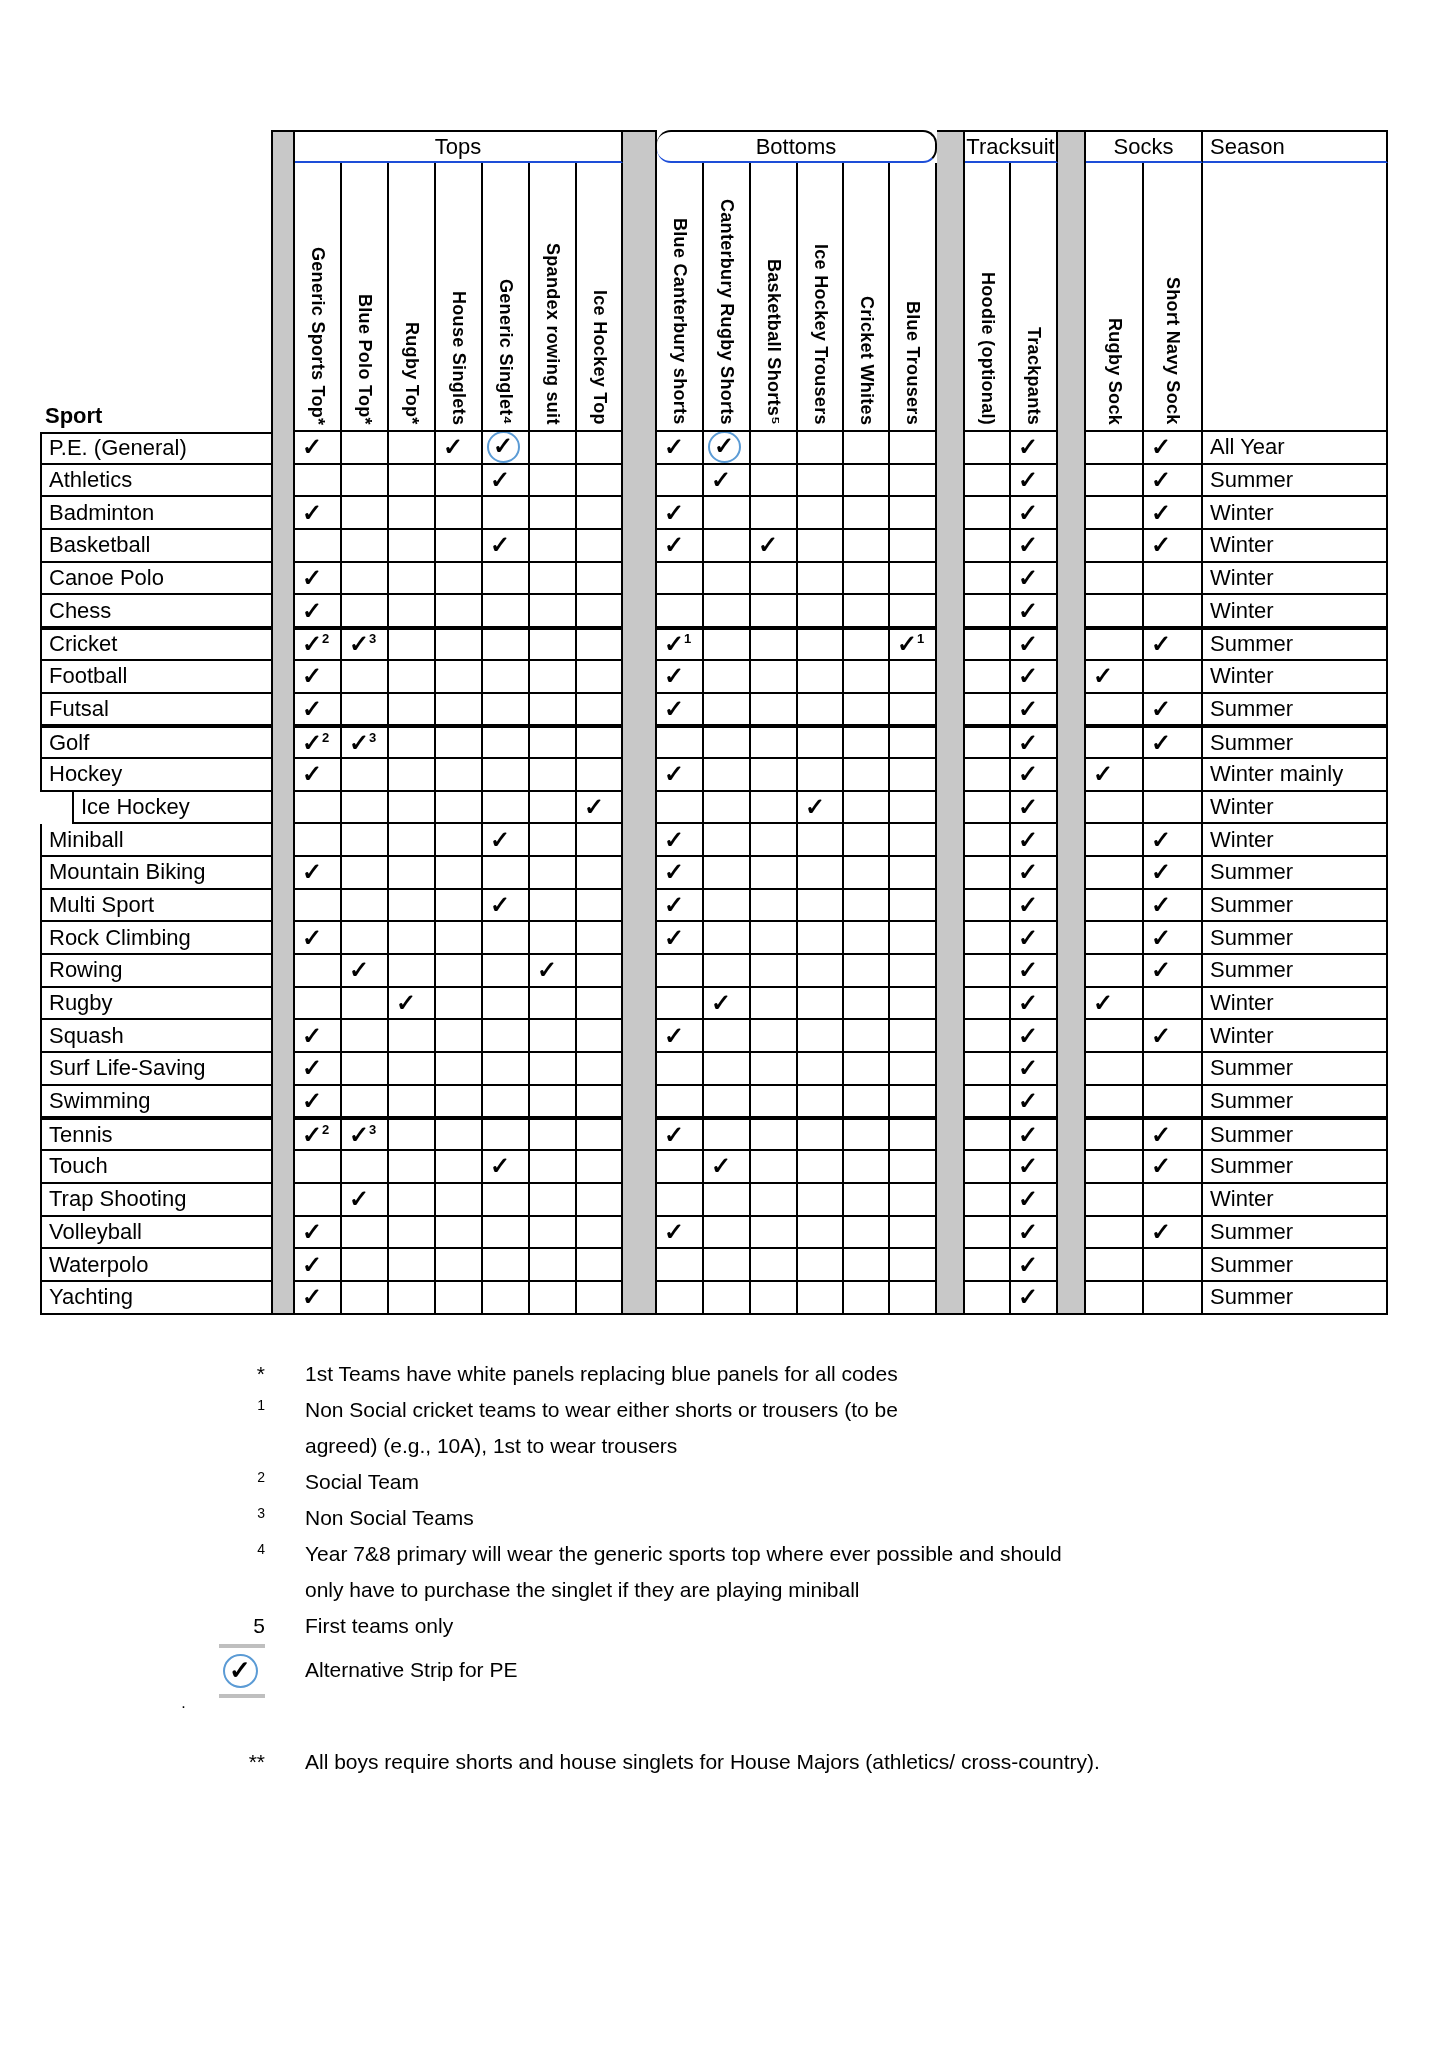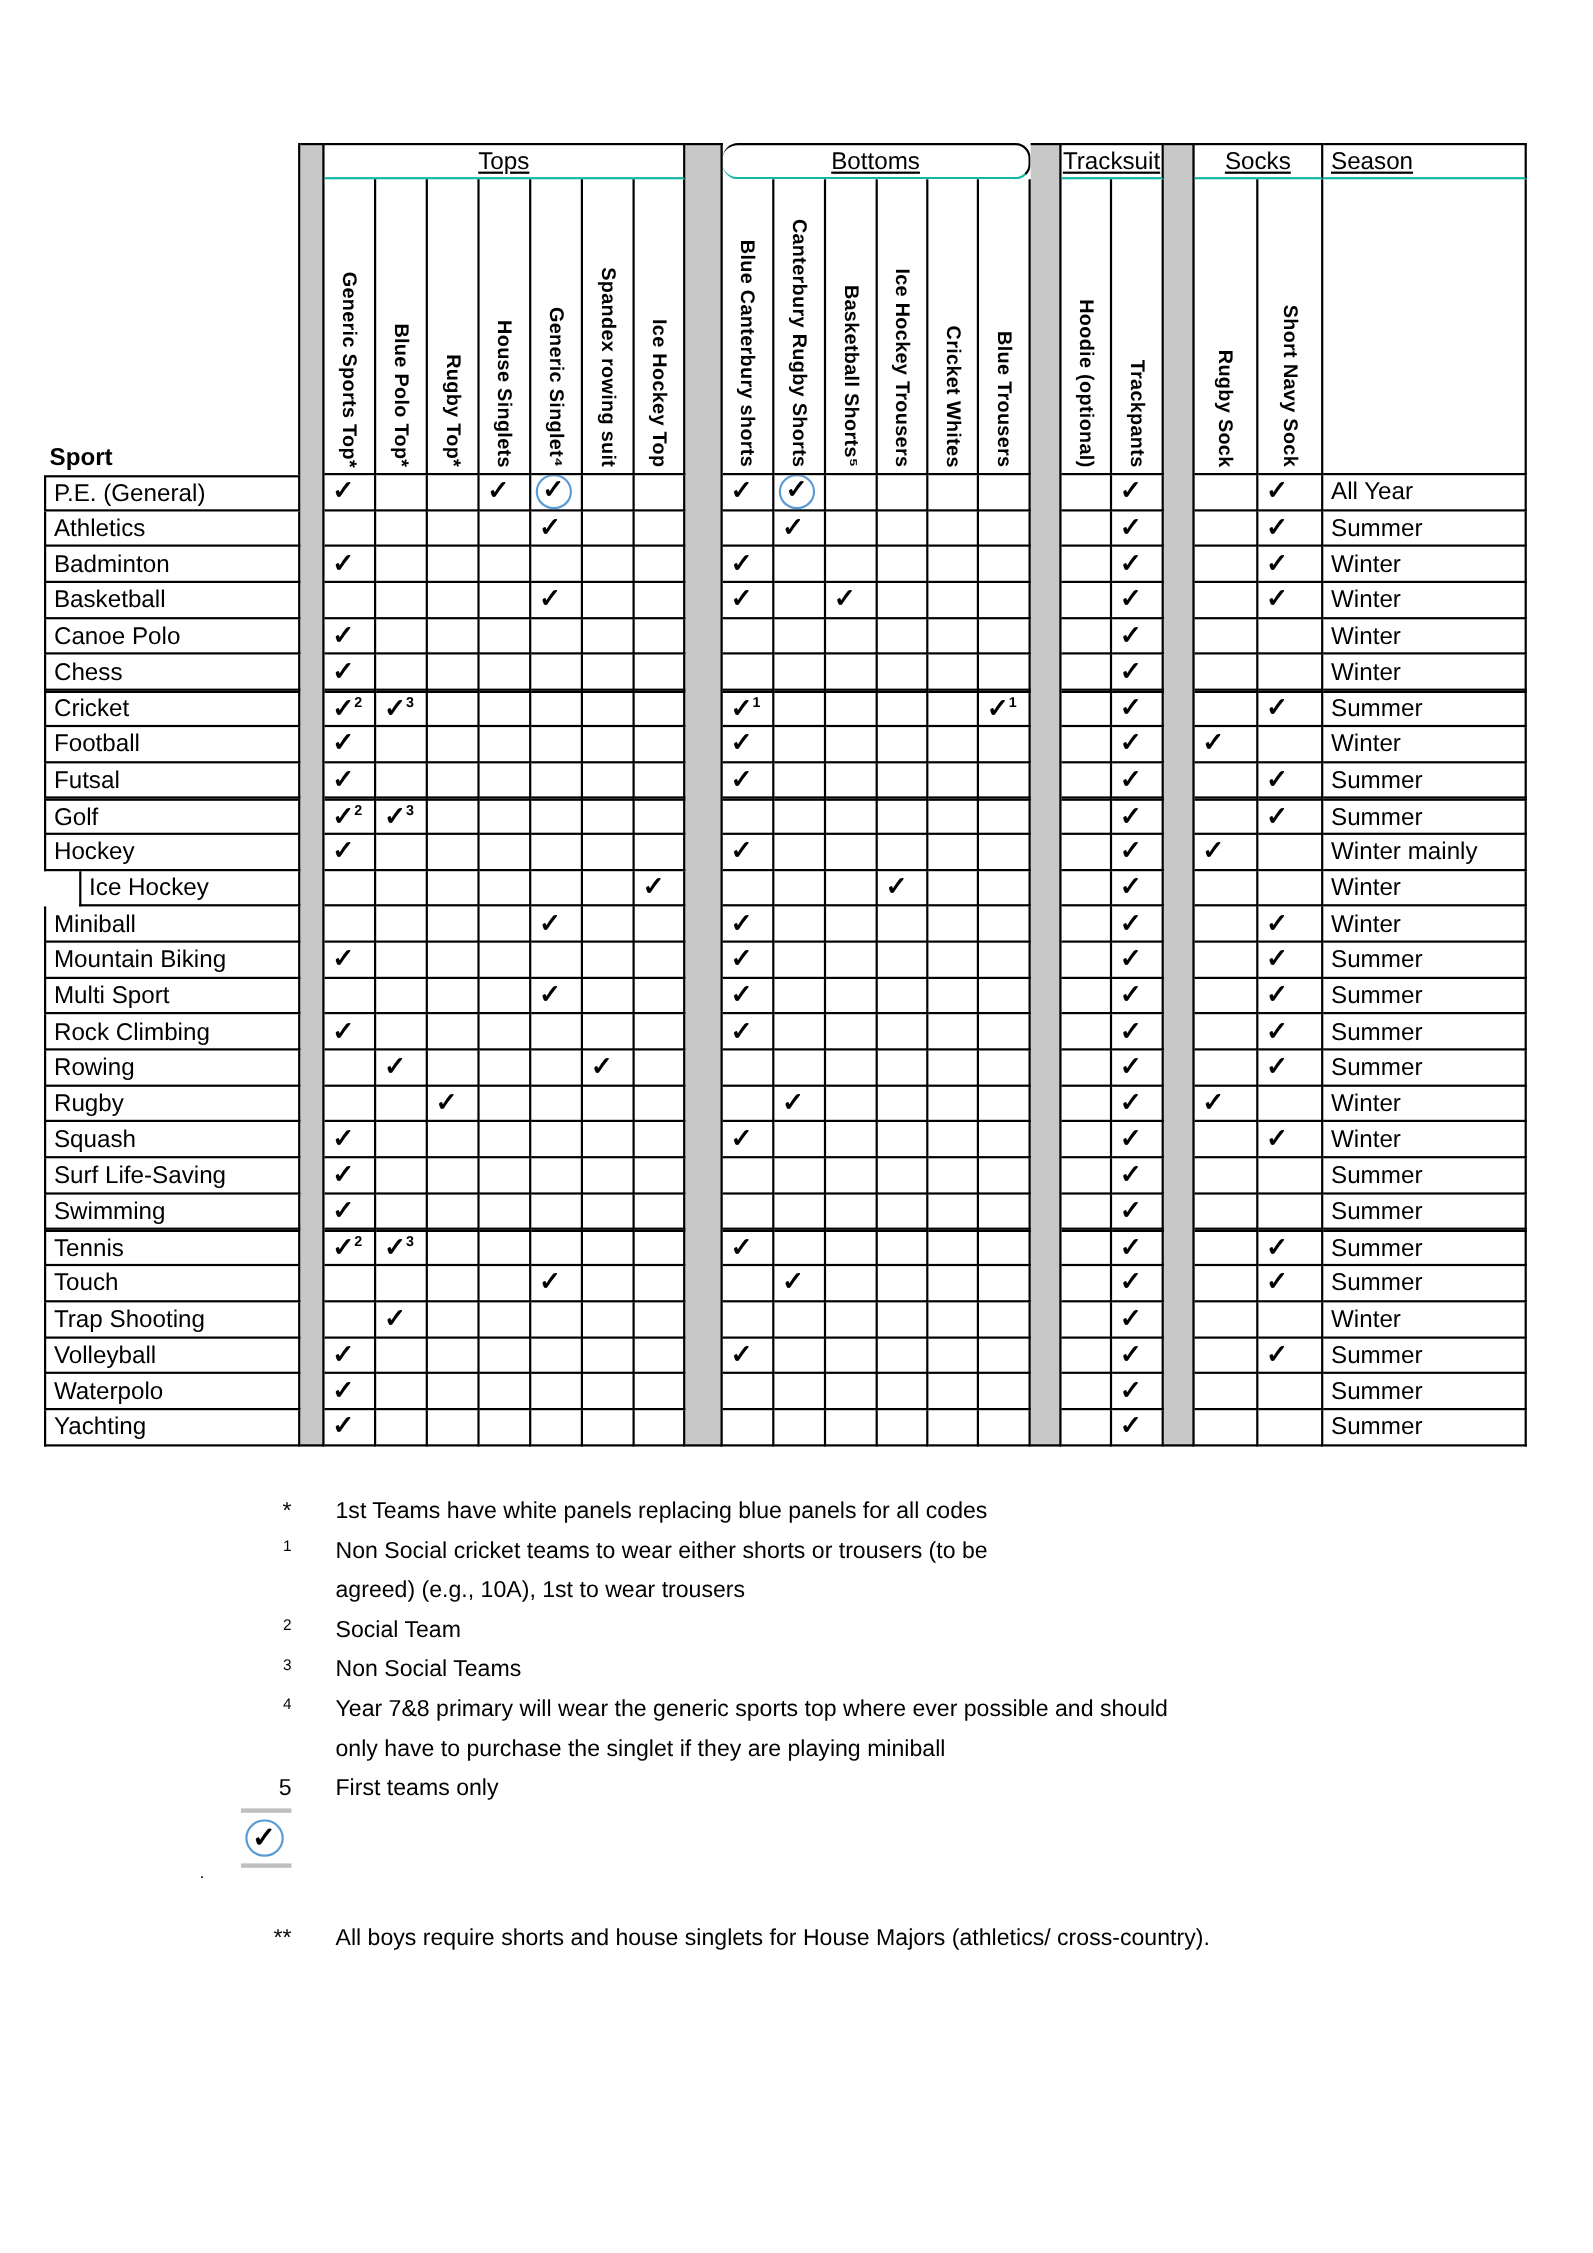--- a/index.html
+++ b/index.html
@@ -3,22 +3,22 @@
 <meta charset="utf-8">
 <style>
   html,body{margin:0;padding:0;background:#fff;}
   .canvas{position:relative;width:1448px;height:2048px;background:#fff;
           font-family:"Liberation Sans",sans-serif;color:#000;overflow:hidden;}
   .tbl{position:absolute;left:40px;top:130px;display:grid;}
   .cell{box-sizing:border-box;}
   .strip{background:var(--strip,#c8c8c8);border-top:2px solid #000;border-bottom:2px solid #000;border-right:2px solid #000;}
   .corner{border-right:2px solid #000;position:relative;}
   .corner .lbl{position:absolute;bottom:3px;left:5px;font-weight:700;font-size:22px;}
-  .ghead{border-top:2px solid #000;border-bottom:2px solid #14b8a6;border-right:2px solid #000;
-         font-size:22px;display:flex;align-items:center;justify-content:center;text-decoration:underline;}
+  .ghead{border-top:2px solid #000;border-bottom:2px solid #1d4ed8;border-right:2px solid #000;
+         font-size:22px;display:flex;align-items:center;justify-content:center;}
   .ghead.left{justify-content:flex-start;padding-left:7px;}
   .vcell{border-right:2px solid #000;border-bottom:2px solid #000;position:relative;}
   .vtext{position:absolute;bottom:5px;left:50%;transform:translateX(-50%);
          writing-mode:vertical-rl;font-weight:700;font-size:18px;white-space:nowrap;letter-spacing:.3px;}
   .dcell{border-right:2px solid #000;border-bottom:2px solid #000;display:flex;align-items:center;
          justify-content:flex-start;padding-left:7px;overflow:hidden;}
   .dcell.sport{font-size:22px;border-left:2px solid #000;}
   .dcell.season{font-size:22px;}
   .dcell.topline{border-top:2px solid #000;}
   .dcell.thick{border-top:2px solid #000;}
@@ -850,20 +850,21 @@
           <div class="cmark">5</div>
           <div class="ctext">First teams only</div>
         </div>
         <div class="citem">
           <div class="cmark">
             <div class="legend-icon">
               <span class="ck circ">✓</span>
             </div>
             <div class="legend-dot">.</div>
           </div>
+          <div class="ctext icontext">Alternative Strip for PE</div>
         </div>
         <div class="citem">
           <div class="cmark">**</div>
           <div class="ctext">All boys require shorts and house singlets for House Majors (athletics/ cross-country).</div>
         </div>
       </div>
   </div>
 </div>
 
 </body></html>

